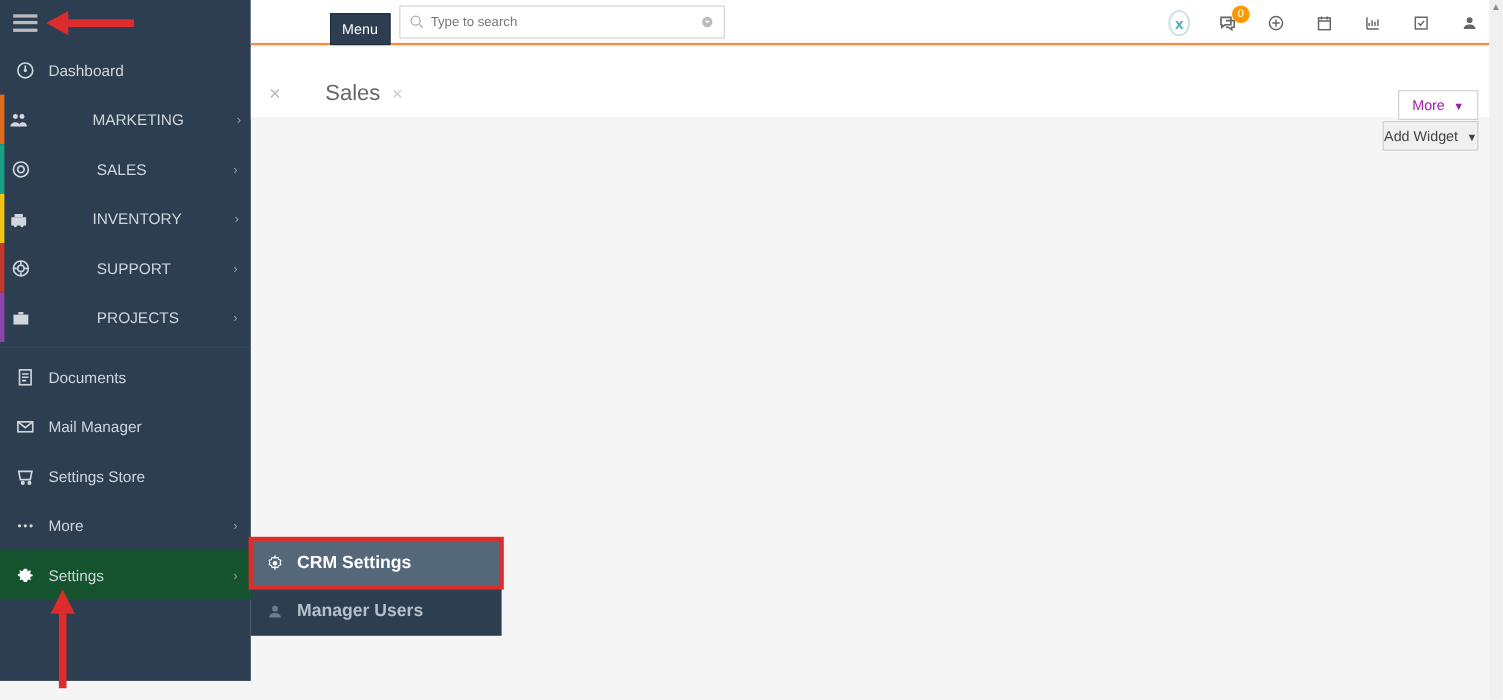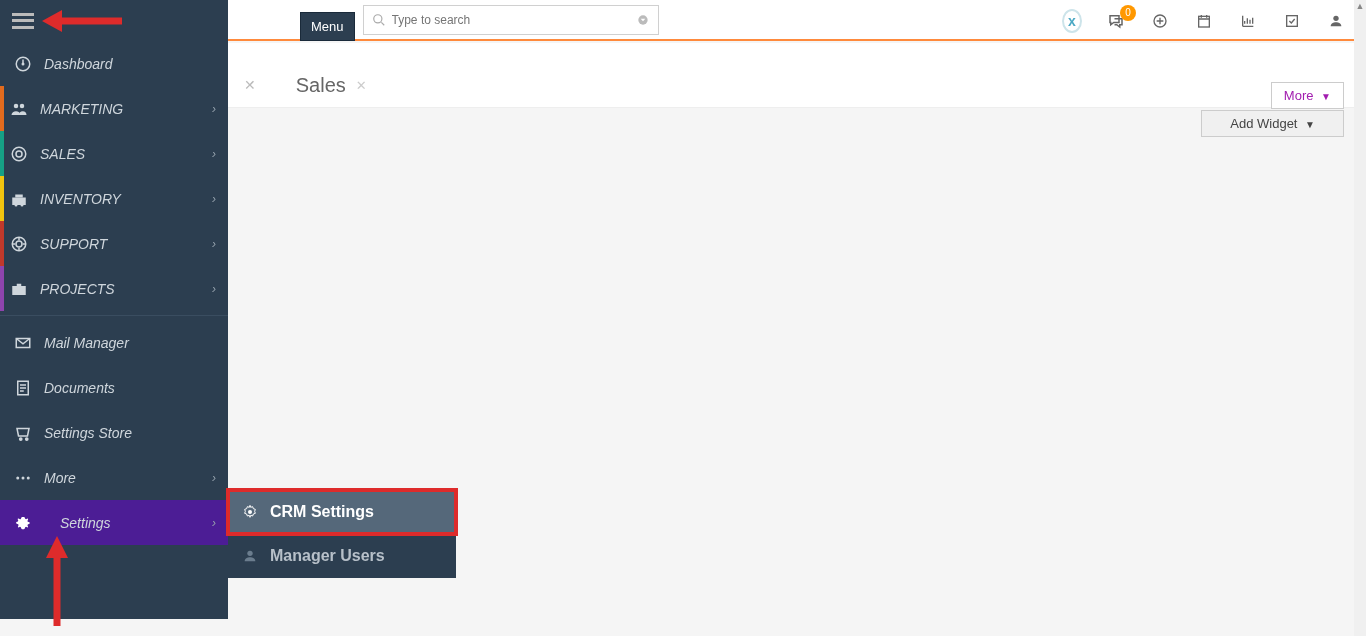--- a/index.html
+++ b/index.html
@@ -10,56 +10,56 @@
 .menu-btn { background: #2c3e50; color: #fff; border: 1px solid #1a2a3a; padding: 6px 10px; font-size: 13px; cursor: pointer; margin-top: 13px; }
 .search-wrap { margin-left: 8px; display: flex; align-items: center; background: #fff; border: 1px solid #d0d0d0; width: 296px; height: 30px; padding: 0 8px; position: relative; }
 .search-wrap input { border: none; outline: none; flex: 1; font-size: 12px; color: #555; padding-left: 6px; }
 .search-caret { color: #bbb; }
 .topbar-right { position: absolute; right: 8px; top: 0; height: 41px; display: flex; align-items: center; gap: 24px; }
 .top-icon { width: 20px; height: 20px; display: flex; align-items: center; justify-content: center; color: #666; cursor: pointer; position: relative; }
 .badge-orange { position: absolute; top: -6px; right: -10px; background: #ff9800; color: #fff; border-radius: 50%; width: 16px; height: 16px; font-size: 10px; display: flex; align-items: center; justify-content: center; }
 .logo-circle { width: 24px; height: 24px; border-radius: 50%; border: 2px solid #cde4ea; display:flex; align-items:center; justify-content:center; color:#4aa8c4; font-weight:bold; font-size:14px;}
 
 
-.sidebar { position: absolute; left: 0; top: 0; width: 228px; height: 619px; background: #2c3e50; color: #fff; font-style: italic; }
+.sidebar { position: absolute; left: 0; top: 0; width: 228px; height: 619px; background: #2c3e50; color: #fff; }
 .hamburger-row { height: 41px; display: flex; align-items: center; padding-left: 12px; border-bottom: 0; }
 .hamburger { width: 22px; height: 16px; display: flex; flex-direction: column; justify-content: space-between; cursor: pointer; }
 .hamburger span { display: block; height: 3px; background: #bbb; }
 
 .nav-item { height: 45px; display: flex; align-items: center; padding: 0 12px; color: #cfd6dc; cursor: pointer; position: relative; }
 .nav-item .nav-icon { width: 22px; display: flex; align-items: center; justify-content: center; margin-right: 10px; }
 .nav-item .nav-label { font-size: 14px; flex: 1; }
 .nav-item .chevron { color: #96a2ad; font-size: 12px; }
 .nav-item.nav-uc .nav-label { text-transform: uppercase; font-weight: 500; }
-.nav-item.nav-accent { padding-left: 8px; }
+.nav-item.nav-accent { padding-left: 8px; gap: 48px; }
 .nav-item.nav-accent::before { content: ""; position: absolute; left: 0; top: 0; bottom: 0; width: 4px; }
 .accent-orange::before { background: #e26b1e; }
 .accent-teal::before { background: #16a085; }
 .accent-yellow::before { background: #f1c40f; }
 .accent-red::before { background: #c0392b; }
 .accent-purple::before { background: #8e44ad; }
 
 .nav-divider { height: 1px; background: #3a4d60; margin: 4px 0; }
-.nav-item.active { background: #4c1d95; gap: 16px; }
+.nav-item.active { background: #14532d; }
 
 
 .submenu { position: absolute; left: 228px; top: 490px; width: 228px; background: #2c3e50; font-weight: bold; }
 .submenu .sub-item { height: 44px; display: flex; align-items: center; padding: 0 12px; color: #b7c0c9; cursor: pointer; }
 .submenu .sub-item .sub-icon { width: 20px; margin-right: 10px; display:flex; align-items:center; justify-content:center; }
 .submenu .sub-item.highlight { background: #55687a; color: #fff; outline: 4px solid #de2b2b; outline-offset: -2px; }
 
 
 .main { position: absolute; left: 228px; top: 43px; right: 12px; background: #fff; }
 .content-head { height: 54px; display: flex; align-items: center; padding: 0 16px; border-bottom: 1px solid #eee; padding-top: 42px; padding-bottom: 22px; }
 .close-x { color: #bbb; margin-right: 40px; cursor: pointer; font-size: 14px; }
 .page-title { font-size: 20px; color: #666; font-weight: 500; }
 .title-x { color: #ccc; margin-left: 10px; cursor: pointer; font-size: 13px; }
 .more-btn { position: absolute; right: 22px; top: 66px; background: #fff; border: 1px solid #ccc; padding: 5px 12px; font-size: 13px; color: #a21caf; cursor: pointer; margin-top: 16px; }
 .caret-down { font-size: 10px; margin-left: 4px; }
-.add-widget-btn { position: absolute; right: 22px; top: 110px; background: #f0f0f0; border: 1px solid #ccc; padding: 5px 28px; font-size: 13px; color: #444; cursor: pointer; }
+.add-widget-btn { position: absolute; right: 22px; top: 110px; background: #f0f0f0; border: 1px solid #ccc; padding: 5px 0; font-size: 13px; color: #444; cursor: pointer; }
 
 
 .arrow-right-annot { position: absolute; left: 42px; top: 8px; }
 .arrow-up-annot { position: absolute; left: 42px; top: 536px; }
 
 
 .scroll-gutter { position: absolute; right: 0; top: 0; width: 12px; height: 636px; background: #f0f0f0; }
 .scroll-arrow { width: 12px; height: 12px; display:flex; align-items:center; justify-content:center; color:#888; font-size:9px; }
 
 svg { display: block; }
@@ -145,35 +145,35 @@
     </span>
     <span class="nav-label">PROJECTS</span>
     <span class="chevron">›</span>
   </div>
 
   <div class="nav-divider"></div>
 
   <div class="nav-item">
     <span class="nav-icon">
       <svg width="18" height="18" viewBox="0 0 24 24" fill="none" stroke="#cfd6dc" stroke-width="2">
+          <rect x="5" y="3" width="14" height="18"></rect>
+          <path d="M8 8h8M8 12h8M8 16h5"></path>
+        </svg>
+    </span>
+    <span class="nav-label">Documents</span>
+  </div>
+
+  <div class="nav-item">
+    <span class="nav-icon">
+      <svg width="18" height="18" viewBox="0 0 24 24" fill="none" stroke="#cfd6dc" stroke-width="2">
           <rect x="3" y="6" width="18" height="12"></rect>
           <path d="M3 6l9 7 9-7"></path>
         </svg>
     </span>
     <span class="nav-label">Mail Manager</span>
-  </div>
-
-  <div class="nav-item">
-    <span class="nav-icon">
-      <svg width="18" height="18" viewBox="0 0 24 24" fill="none" stroke="#cfd6dc" stroke-width="2">
-          <rect x="5" y="3" width="14" height="18"></rect>
-          <path d="M8 8h8M8 12h8M8 16h5"></path>
-        </svg>
-    </span>
-    <span class="nav-label">Documents</span>
   </div>
 
   <div class="nav-item">
     <span class="nav-icon">
       <svg width="18" height="18" viewBox="0 0 24 24" fill="none" stroke="#cfd6dc" stroke-width="2">
           <path d="M4 6h16l-2 10H6z"></path>
           <circle cx="9" cy="20" r="1.5" fill="#cfd6dc"></circle>
           <circle cx="17" cy="20" r="1.5" fill="#cfd6dc"></circle>
         </svg>
     </span>

